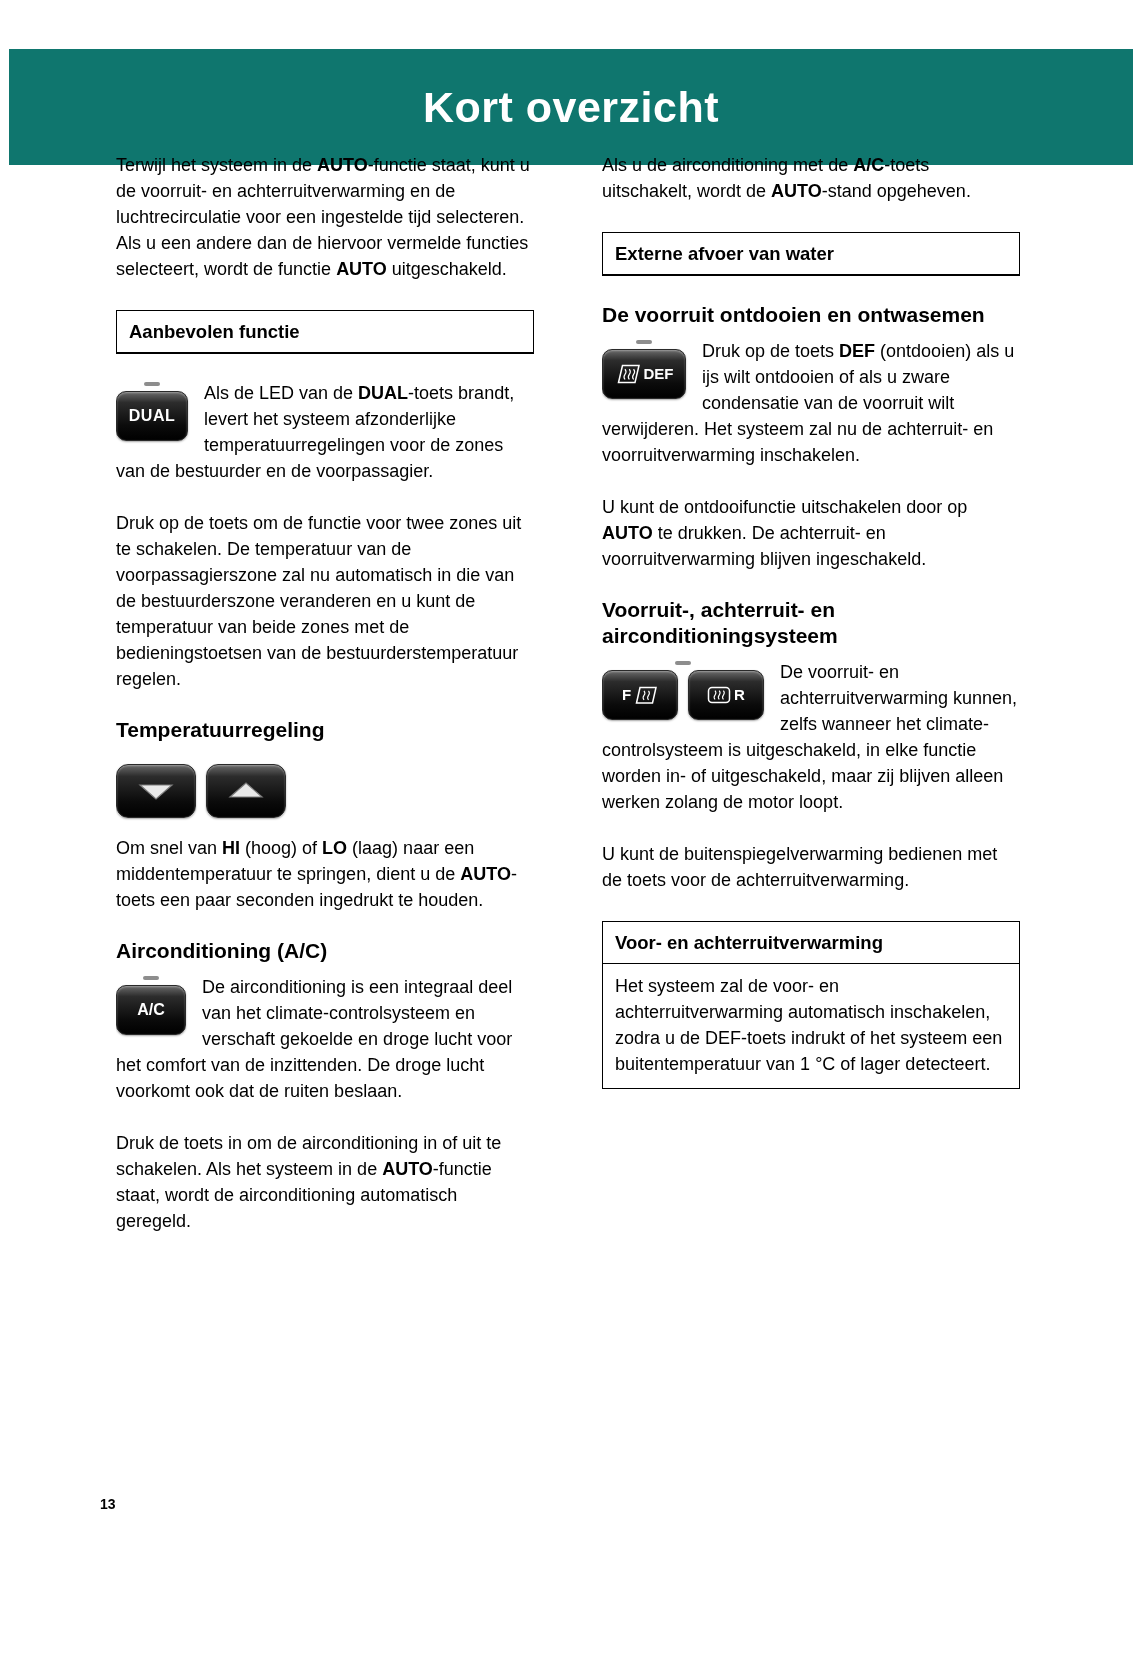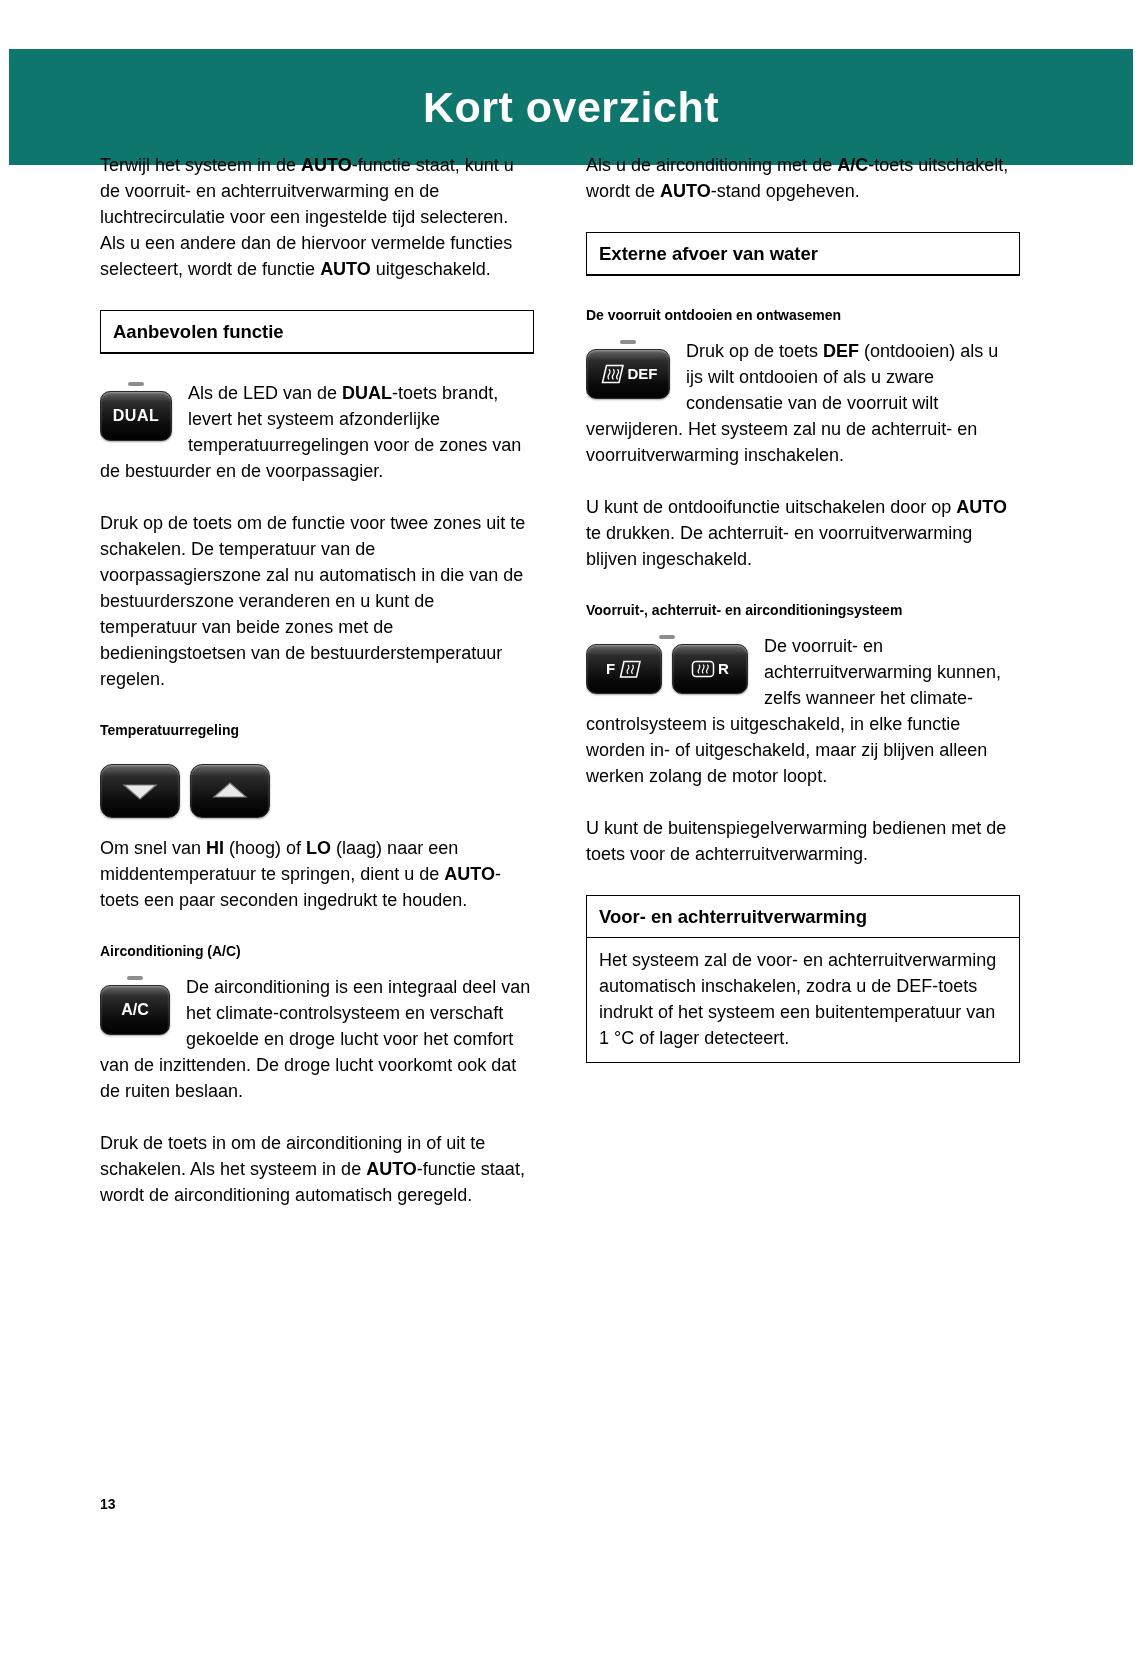--- a/index.html
+++ b/index.html
@@ -18,24 +18,24 @@
   }
   .header-bar h1 {
     color:#fff; font-size:43px; font-weight:bold; letter-spacing:.5px;
   }
 
   
   .columns {
     position:absolute; top:152px; left:100px; width:920px;
     display:flex; gap:52px;
   }
-  .col { width:434px; font-size:18px; line-height:26px; }
+  .col { width:434px; font-size:18px; line-height:26px;margin-left:16px; }
 
   p.para { margin:0 0 13px; }
-  h2.sec { font-size:14px; font-weight:bold; margin:25px 0 10px; clear:both; }
+  h2.sec { font-size:21px; font-weight:bold; margin:25px 0 10px; clear:both; }
   h2.sec.tight { margin-top:22px; }
 
   
   .notebox { border:1.5px solid #000; margin:28px 0 26px; clear:both; }
   .nb-title { font-weight:bold; font-size:18.5px; padding:8px 12px 7px; border-bottom:1.5px solid #000; }
   .nb-body { padding:9px 12px 11px; }
 
   
   .icon-para { overflow:hidden; margin:0 0 13px; }
   .btn-group { float:left; margin:2px 16px 4px 0; text-align:center; }

